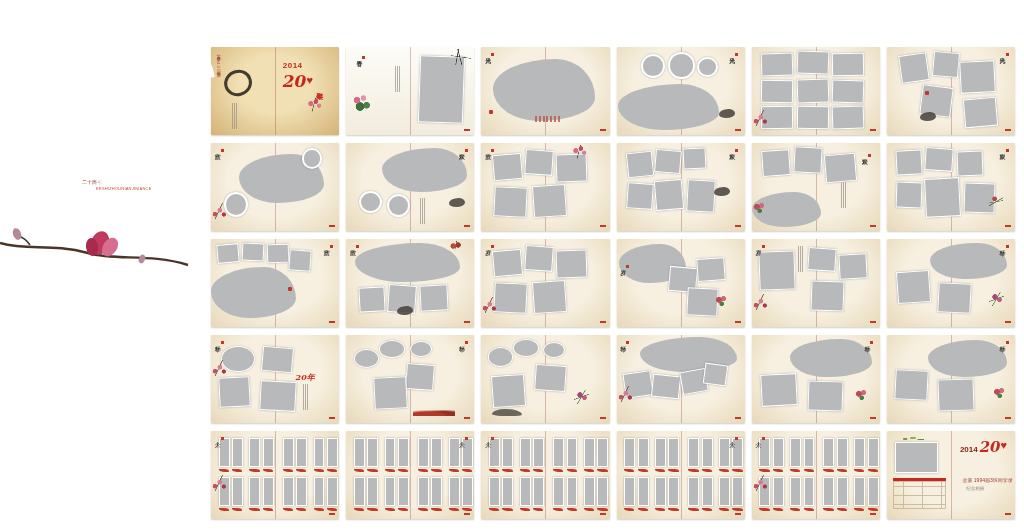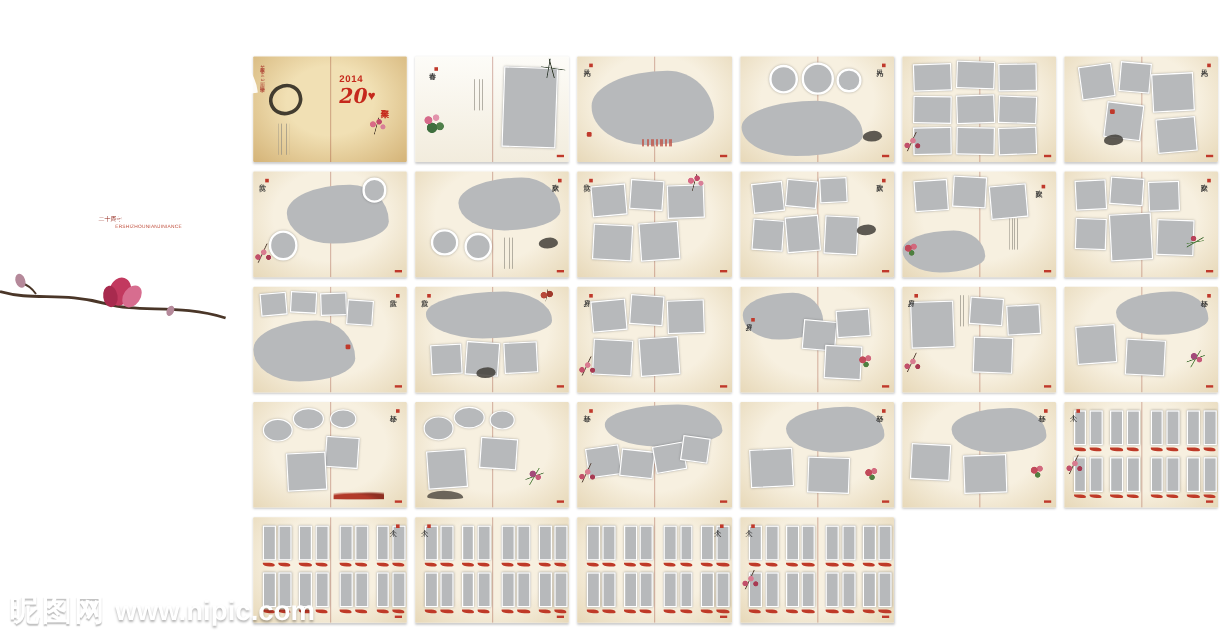--- a/index.html
+++ b/index.html
@@ -317,20 +317,32 @@
         <div class="fold"></div>
         <div class="ph ph-b" style="left: 34%; top: 4%; width: 60%; height: 42%;"></div>
         <div class="ph ph-r" style="left: 8%; top: 36%; width: 26%; height: 36%; transform: rotate(-4deg);"></div>
         <div class="ph ph-r" style="left: 40%; top: 50%; width: 26%; height: 34%; transform: rotate(3deg);"></div>
         <div class="deco d-iris" style="left: 80%; top: 60%;"></div>
         <div class="sp-title" style="left: 88%; top: 7%;">举杯</div>
         <div class="corner"></div>
       </div>
       <div class="spread bg-cream">
         <div class="fold"></div>
+        <div class="ph ph-o" style="left: 8%; top: 12%; width: 26%; height: 30%;"></div>
+        <div class="ph ph-r" style="left: 40%; top: 14%; width: 24%; height: 28%; transform: rotate(5deg);"></div>
+        <div class="ph ph-r" style="left: 6%; top: 48%; width: 24%; height: 34%; transform: rotate(-3deg);"></div>
+        <div class="ph ph-r" style="left: 38%; top: 52%; width: 28%; height: 34%; transform: rotate(3deg);"></div>
+        <div class="deco d-plum" style="left: 0%; top: 28%;"></div>
+        <div class="deco d-red20" style="left: 66%; top: 42%;">20年</div>
+        <div class="deco d-tcol" style="left: 72%; top: 56%;"></div>
+        <div class="sp-title" style="left: 3%; top: 7%;">举杯</div>
+        <div class="corner"></div>
+      </div>
+      <div class="spread bg-cream">
+        <div class="fold"></div>
         <div class="ph ph-o" style="left: 6%; top: 16%; width: 20%; height: 22%;"></div>
         <div class="ph ph-o" style="left: 26%; top: 6%; width: 20%; height: 20%;"></div>
         <div class="ph ph-o" style="left: 50%; top: 7%; width: 17%; height: 18%;"></div>
         <div class="ph ph-r" style="left: 47%; top: 33%; width: 22%; height: 30%; transform: rotate(4deg);"></div>
         <div class="ph ph-r" style="left: 22%; top: 48%; width: 26%; height: 36%; transform: rotate(-3deg);"></div>
         <div class="deco d-redland" style="left: 52%; top: 84%;"></div>
         <div class="sp-title" style="left: 88%; top: 7%;">举杯</div>
         <div class="corner"></div>
       </div>
       <div class="spread bg-cream">
@@ -551,20 +563,31 @@
         <div class="ph ph-r" style="left: 80%; top: 8%; width: 8.5%; height: 33%;"></div>
         <div class="swirl" style="left: 80%; top: 43%; width: 8%;"></div>
         <div class="ph ph-r" style="left: 80%; top: 52%; width: 8.5%; height: 33%;"></div>
         <div class="swirl" style="left: 80%; top: 87%; width: 8%;"></div>
         <div class="ph ph-r" style="left: 90.5%; top: 8%; width: 8.5%; height: 33%;"></div>
         <div class="swirl" style="left: 90.5%; top: 43%; width: 8%;"></div>
         <div class="ph ph-r" style="left: 90.5%; top: 52%; width: 8.5%; height: 33%;"></div>
         <div class="swirl" style="left: 90.5%; top: 87%; width: 8%;"></div>
         <div class="deco d-plum" style="left: 0%; top: 50%;"></div>
         <div class="sp-title" style="left: 3%; top: 7%;">个人</div>
+        <div class="corner"></div>
+      </div>
+      <div class="spread bg-cream">
+        <div class="fold"></div>
+        <div class="deco d-leaves" style="left: 10%; top: 4%;"></div>
+        <div class="ph ph-r" style="left: 6%; top: 13%; width: 34%; height: 35%;"></div>
+        <div class="bk-bar"></div>
+        <div class="bk-table"></div>
+        <div class="bk-logo"><span class="bk-year">2014</span><span class="bk-20">20</span><span class="cov-heart">♥</span></div>
+        <div class="bk-line1">金寨  1994届3班同学录</div>
+        <div class="bk-line2">纪念相册</div>
         <div class="corner"></div>
       </div>
     </div>
 
   <div class="banner" id="banner">
     <div class="swoosh"></div>
     <div class="logo-2">2</div>
     <div class="logo-heart">
       <svg width="52" height="48" viewBox="0 0 48 44">
         <path d="M24 41 C12 31 3 22 3 12 C3 4 10 1 15 3.5 C19 5.5 22.5 9 24 13 C25.5 9 29 5.5 33 3.5 C38 1 45 4 45 12 C45 22 36 31 24 41 Z" fill="none" stroke="#ffffff" stroke-width="5.5" stroke-linejoin="round"></path>
@@ -595,20 +618,16 @@
       <div class="stripe">
           <span>300象素</span>
         </div>
       <div class="stripe">
           <span>CDR文件</span>
         </div>
       <div class="stripe">
           <span>可直接应用</span>
         </div>
     </div>
-    <div class="nipic">
-      <span class="cn">昵图网</span>
-      <span class="url">www.nipic.com</span>
-    </div>
   </div>
 
 
 </div>
 
 </body></html>

